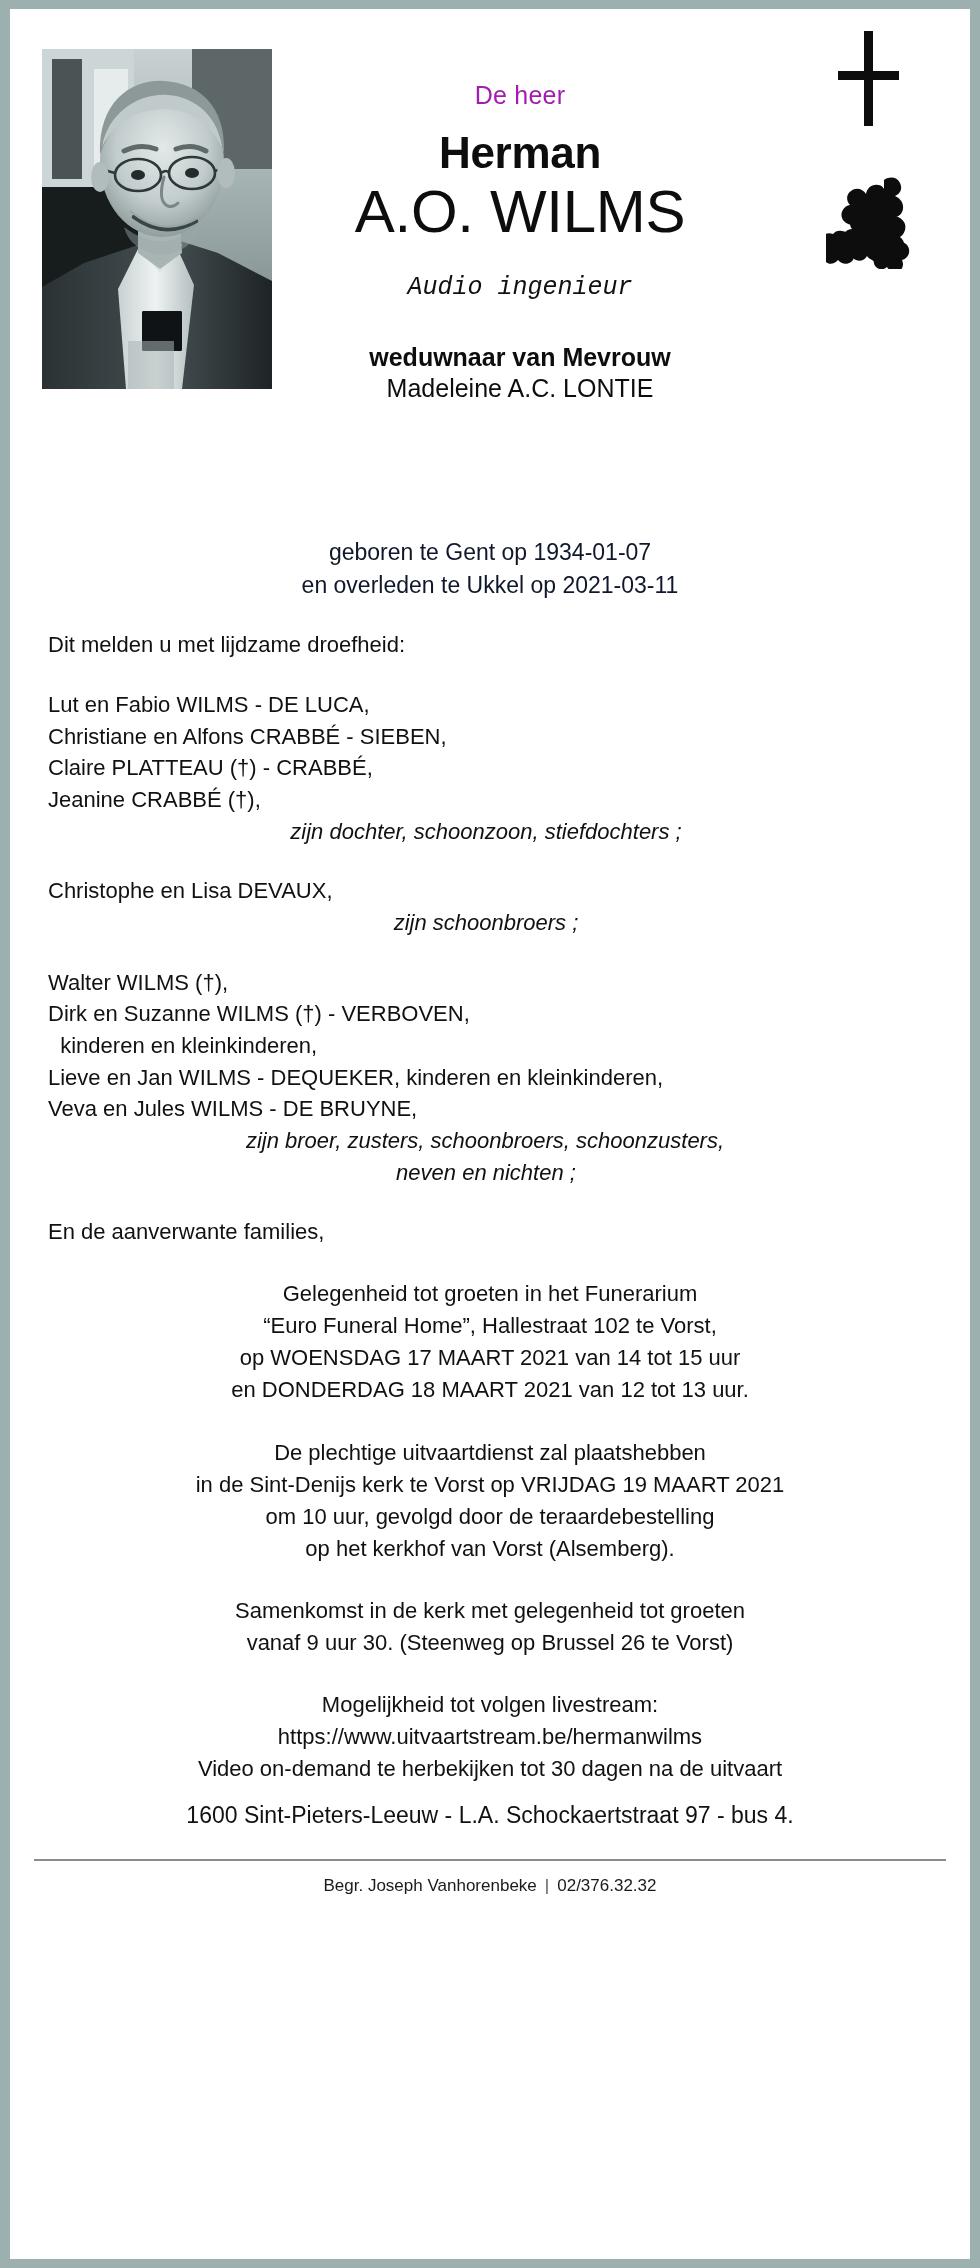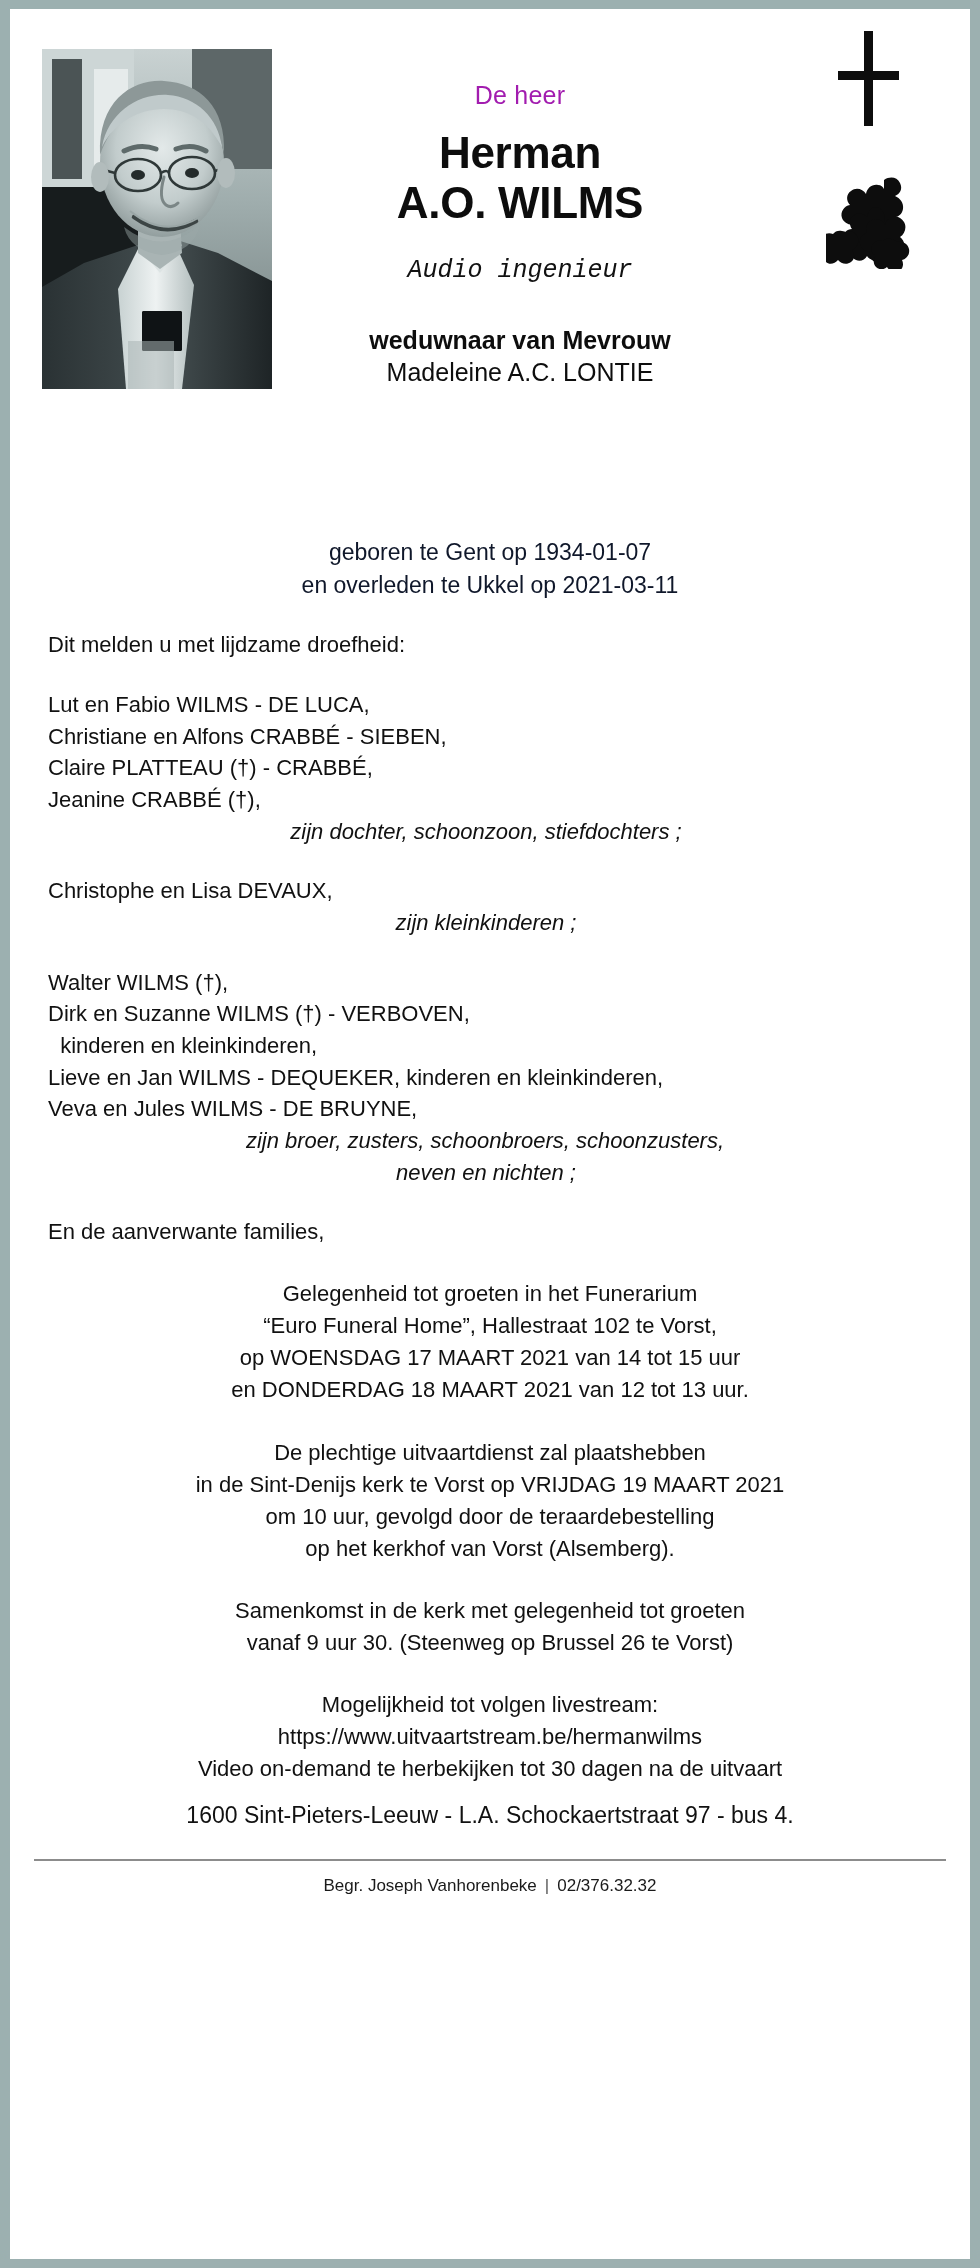--- a/index.html
+++ b/index.html
@@ -96,22 +96,22 @@
   }
   .given-name {
     font-size: 44px;
     font-weight: 700;
     letter-spacing: -0.3px;
     margin-top: 20px;
     line-height: 1.05;
     color: #0d0d0d;
   }
   .family-name {
-    font-size: 44px;
-    font-weight: 700;
+    font-size: 60px;
+    font-weight: 400;
     letter-spacing: -0.3px;
     margin-top: 4px;
     line-height: 1.05;
     color: #0d0d0d;
   }
   .profession {
     font-size: 25px;
     font-style: italic;
     font-weight: 400;
     margin-top: 30px;
@@ -311,21 +311,21 @@
     <div class="block">
       <div class="line">Lut en Fabio WILMS - DE LUCA,</div>
       <div class="line">Christiane en Alfons CRABBÉ - SIEBEN,</div>
       <div class="line">Claire PLATTEAU (†) - CRABBÉ,</div>
       <div class="line">Jeanine CRABBÉ (†),</div>
       <div class="relation">zijn dochter, schoonzoon, stiefdochters ;</div>
     </div>
 
     <div class="block">
       <div class="line">Christophe en Lisa DEVAUX,</div>
-      <div class="relation">zijn kleinkinderen ;</div>
+      <div class="relation">zijn schoonbroers ;</div>
     </div>
 
     <div class="block">
       <div class="line">Walter WILMS (†),</div>
       <div class="line">Dirk en Suzanne WILMS (†) - VERBOVEN,</div>
       <div class="line">  kinderen en kleinkinderen,</div>
       <div class="line">Lieve en Jan WILMS - DEQUEKER, kinderen en kleinkinderen,</div>
       <div class="line">Veva en Jules WILMS - DE BRUYNE,</div>
       <div class="relation indent-mid">zijn broer, zusters, schoonbroers, schoonzusters,</div>
       <div class="relation">neven en nichten ;</div>

